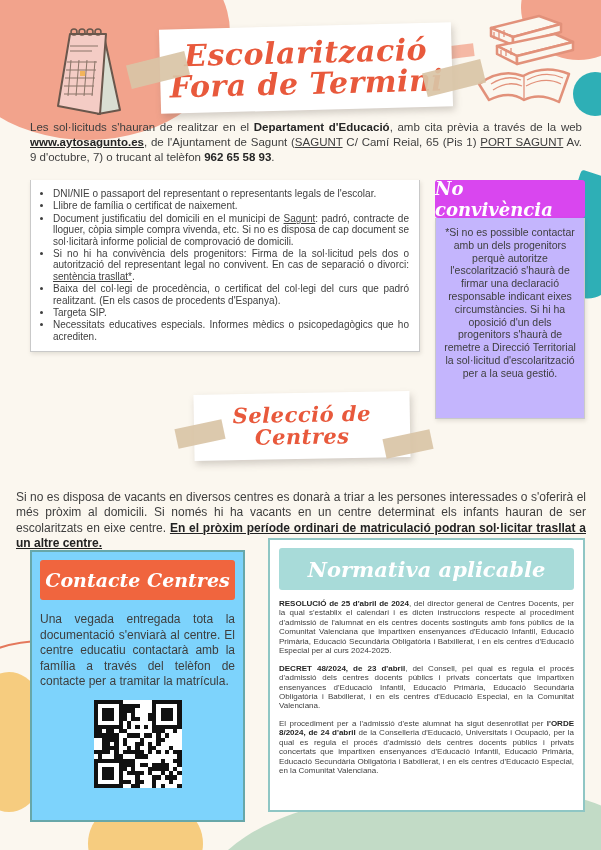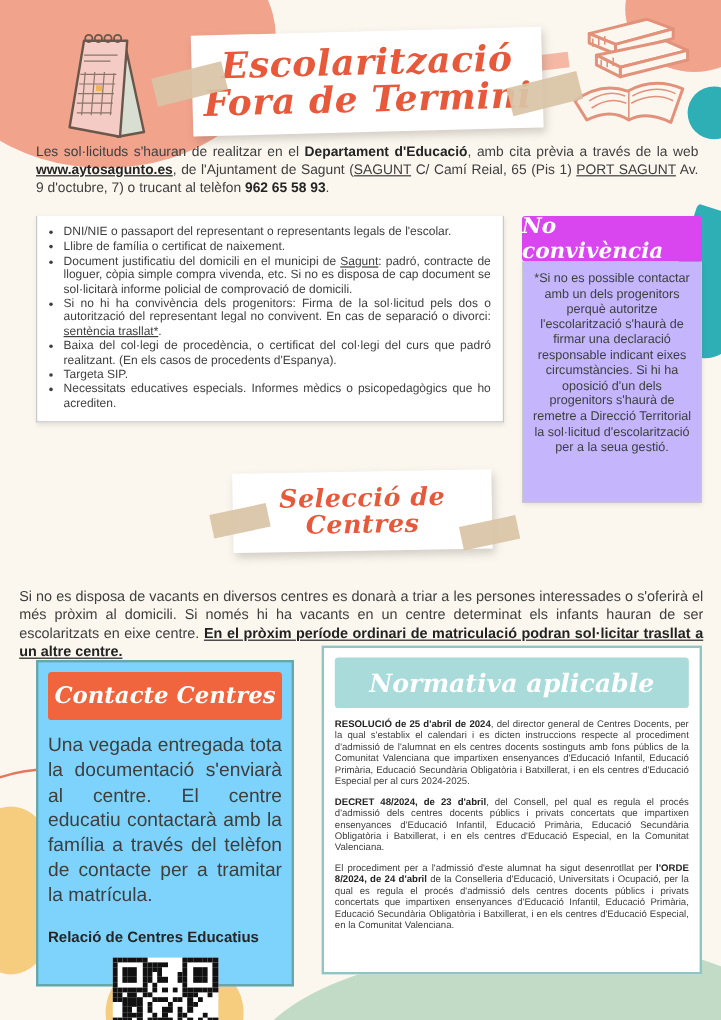--- a/index.html
+++ b/index.html
@@ -47,21 +47,21 @@
 
   .noconv-box{left:435px;top:180px;width:150px;}
   .noconv-hdr{height:38px;background:#d946ef;font-size:18px;}
   .noconv-body{background:#c4b5fd;border:1px solid #C9C9C9;border-top:none;height:184px;padding:8px 7px;font-size:10.5px;line-height:1.22;color:#3E3E3E;text-align:center;box-shadow:1px 2px 4px rgba(90,80,70,.15);}
 
   .sel-para{left:16px;top:462px;width:570px;font-size:12px;line-height:1.28;color:#3E3E3E;text-align:justify;margin-top:28px;}
   .bu{font-weight:bold;text-decoration:underline;color:#222;}
 
   .contact-box{left:30px;top:538px;width:215px;height:272px;background:#7dd3fc;border:2px solid #67A7A9;padding:8px;box-sizing:border-box;margin-top:12px;}
   .contact-hdr{height:40px;background:#F0653E;font-size:19px;margin-bottom:12px;}
-  .contact-body{font-size:16px;line-height:1.3;color:#3E3E3E;text-align:justify;}
+  .contact-body{font-size:12px;line-height:1.3;color:#3E3E3E;text-align:justify;}
   .contact-link{font-size:12.5px;font-weight:bold;color:#252525;margin-top:16px;}
   .qr-wrap{display:flex;justify-content:center;margin-top:10px;}
   #qr{display:grid;width:88px;height:88px;grid-template-columns:repeat(21,1fr);grid-template-rows:repeat(21,1fr);background:#fff;}
   #qr span{display:block;}
   #qr span.on{background:#111;}
 
   .norm-box{left:268px;top:538px;width:317px;height:274px;background:#fff;border:2px solid #8FC6C4;padding:8px 9px;box-sizing:border-box;}
   .norm-hdr{height:42px;background:#A8DBD9;font-size:21px;margin-bottom:9px;font-style:italic;}
   .norm-p{font-size:8px;line-height:1.18;color:#3E3E3E;text-align:justify;margin:0 0 8px 0;}
 </style>
@@ -158,21 +158,20 @@
   <div class="abs tape" style="left:176px;top:424px;width:48px;height:20px;transform:rotate(-12deg);"></div>
   <div class="abs tape" style="left:384px;top:434px;width:48px;height:20px;transform:rotate(-12deg);"></div>
 
   <div class="abs content sel-para">
     <span>Si no es disposa de vacants en diversos centres es donarà a triar a les persones interessades o s'oferirà el més pròxim al domicili. Si només hi ha vacants en un centre determinat els infants hauran de ser escolaritzats en eixe centre. </span><span class="bu">En el pròxim període ordinari de matriculació podran sol·licitar trasllat a un altre centre.</span>
   </div>
 
   <div class="abs content contact-box">
     <div class="hdr contact-hdr">Contacte Centres</div>
     <div class="contact-body">Una vegada entregada tota la documentació s'enviarà al centre. El centre educatiu contactarà amb la família a través del telèfon de contacte per a tramitar la matrícula.</div>
-    <div class="contact-link">Relació de Centres Educatius</div>
     <div class="qr-wrap">
       <div id="qr">
           <span class="on"></span>
           <span class="on"></span>
           <span class="on"></span>
           <span class="on"></span>
           <span class="on"></span>
           <span class="on"></span>
           <span class="on"></span>
           <span></span>

